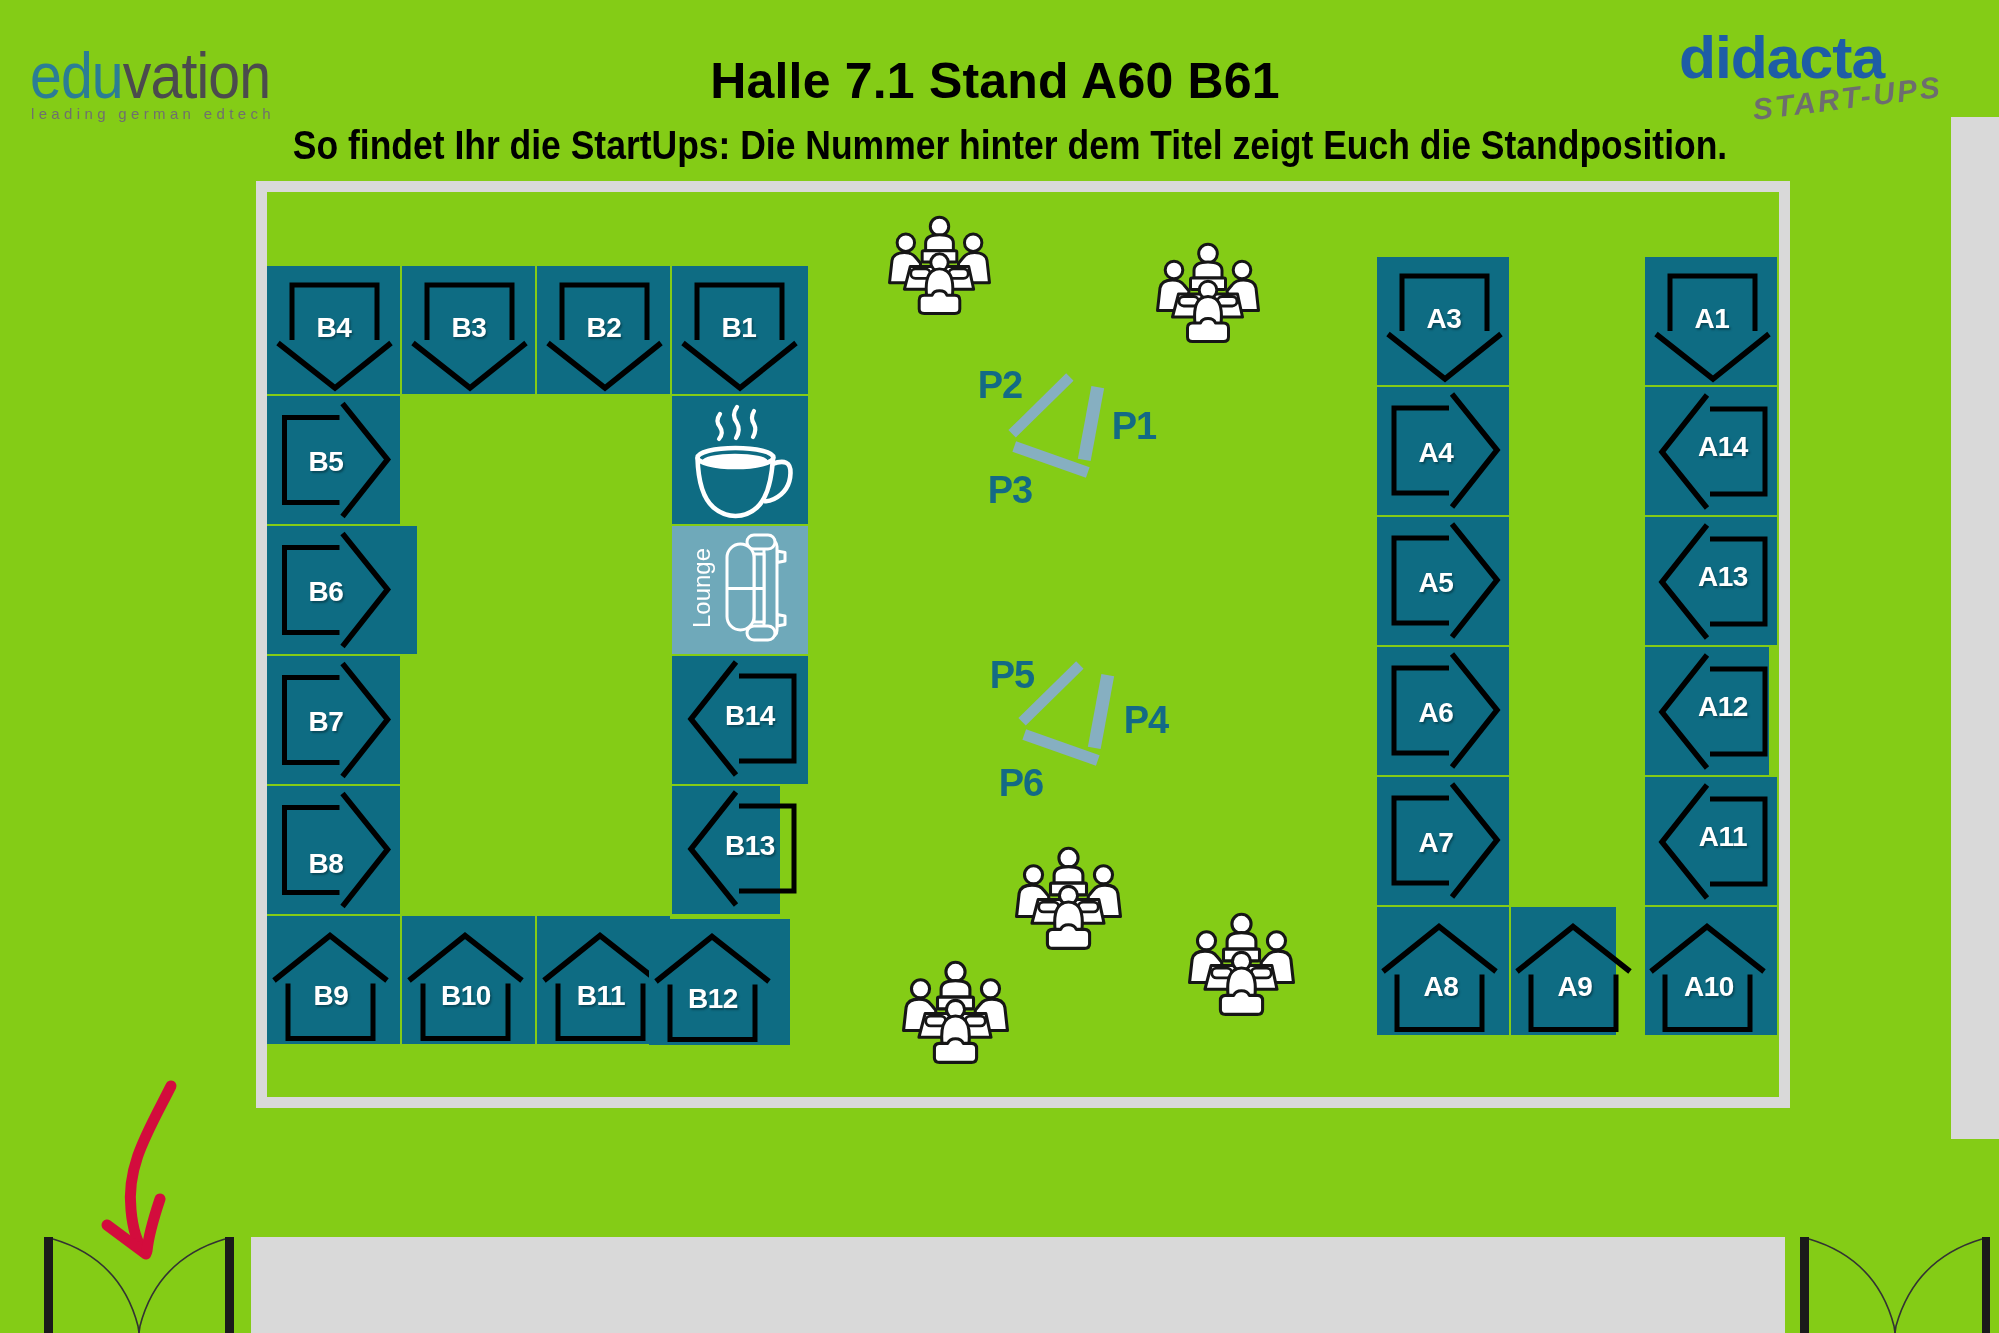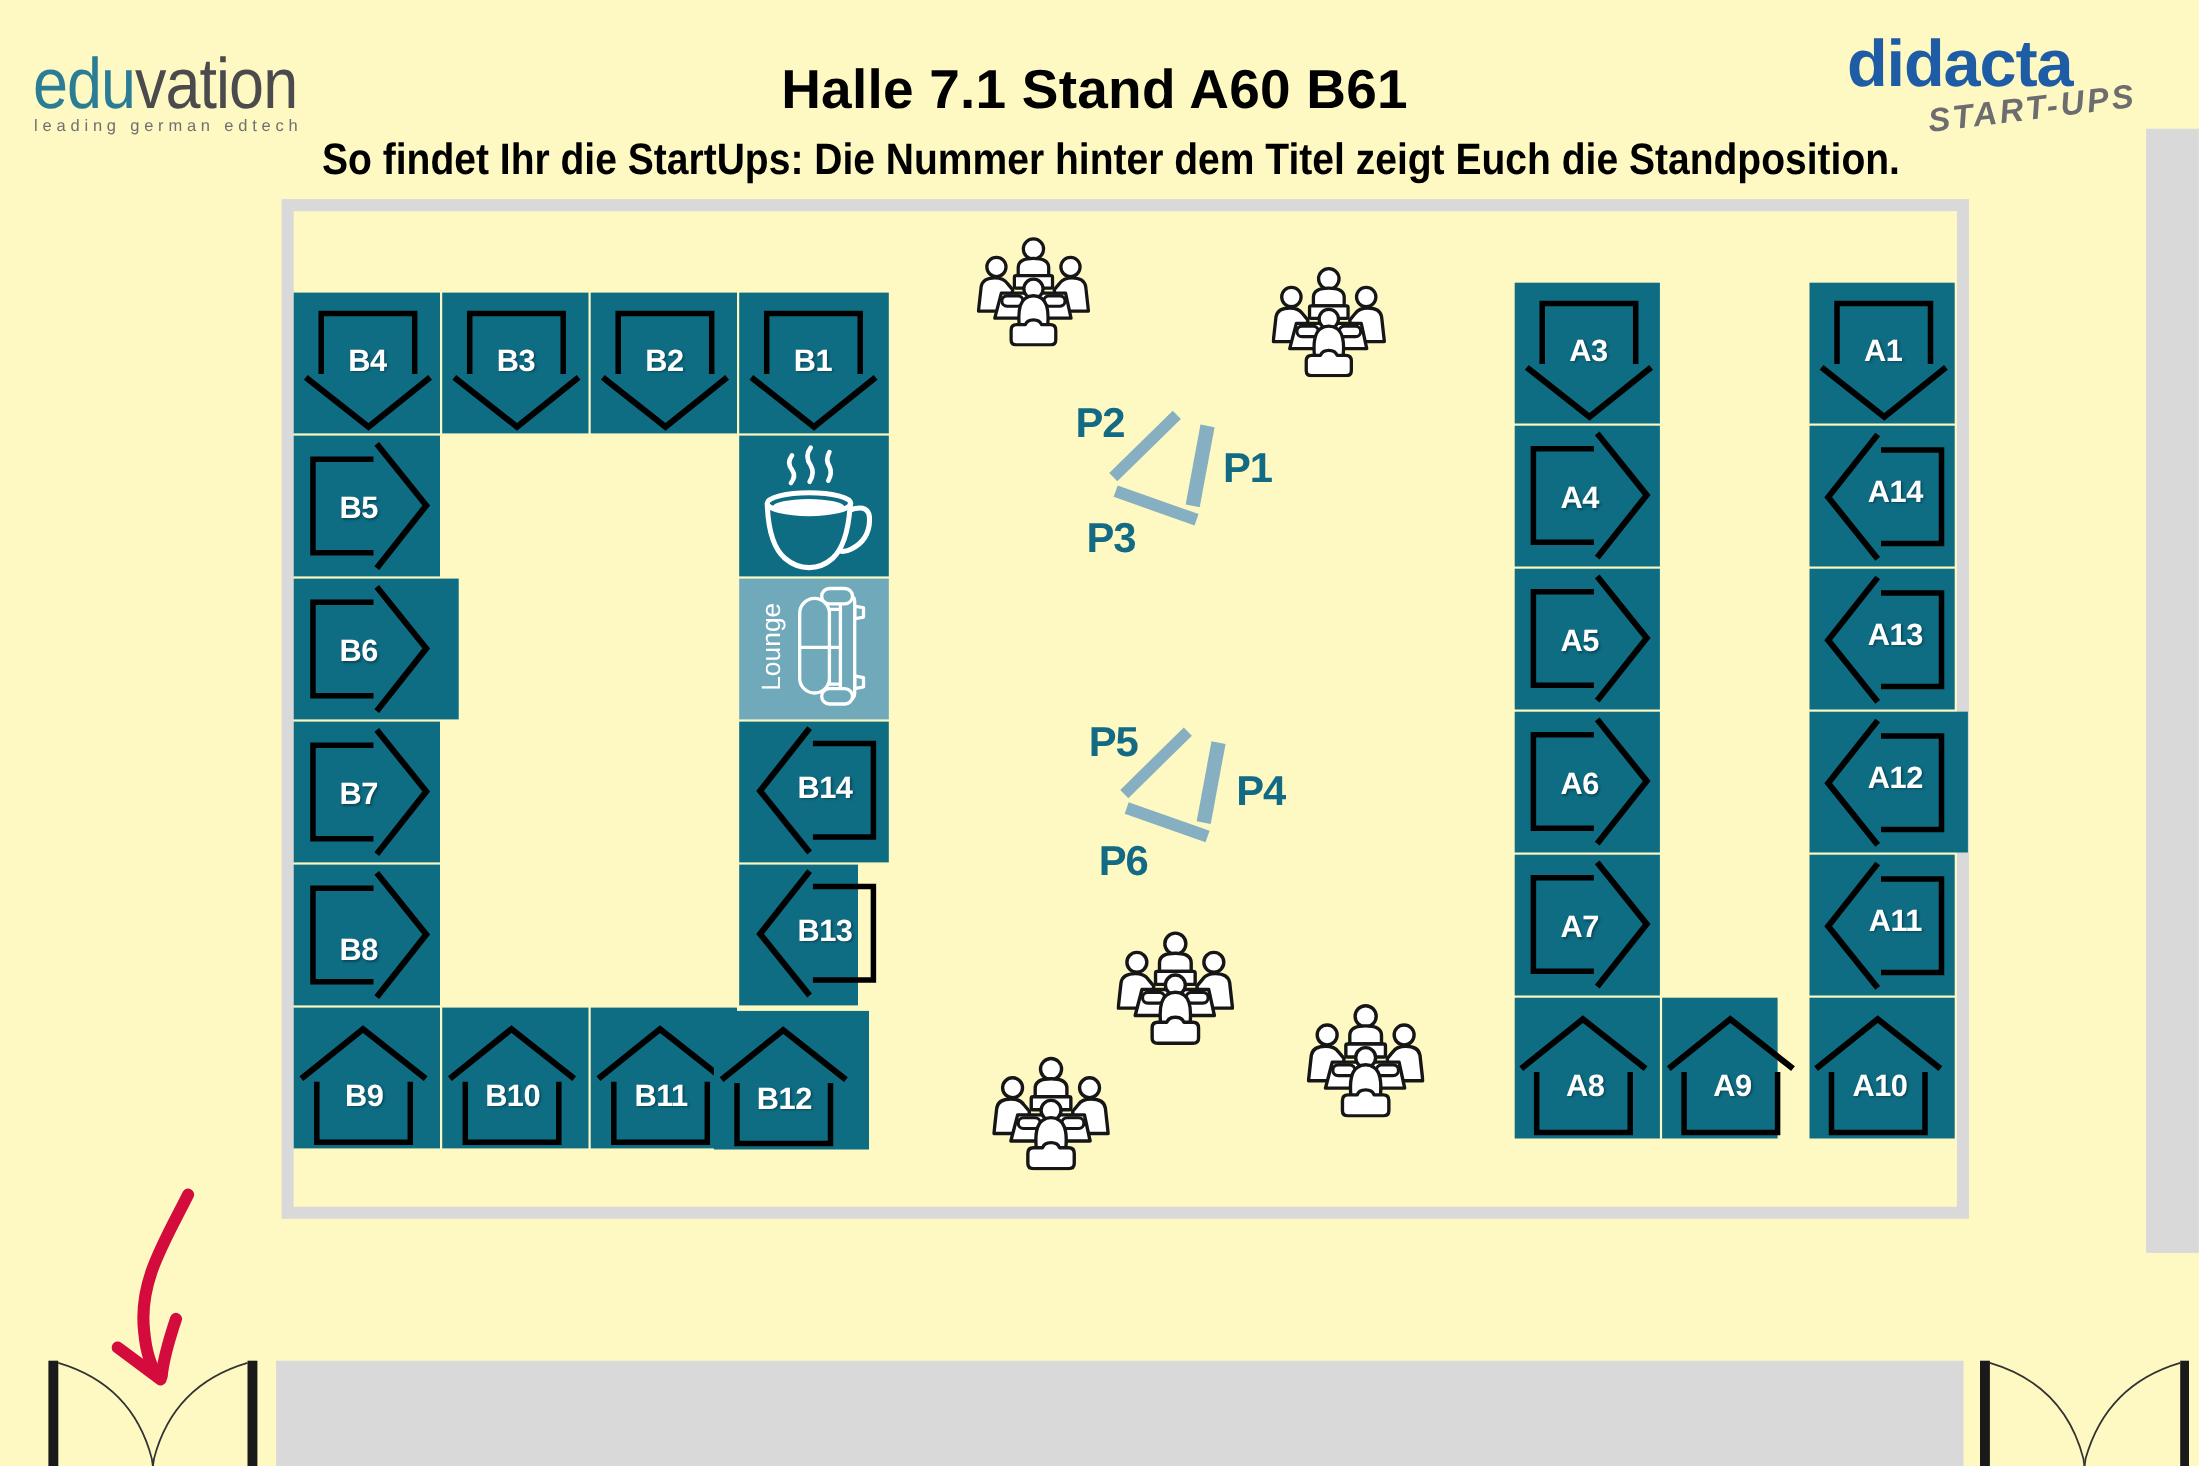--- a/index.html
+++ b/index.html
@@ -1,15 +1,15 @@
 <!DOCTYPE html>
 <html><head><meta charset="utf-8">
 <style>
 html,body{margin:0;padding:0}
-.page{position:relative;width:1999px;height:1333px;background:#fef9c3;overflow:hidden;
+.page{position:relative;width:1999px;height:1333px;background:#84cc16;overflow:hidden;
   font-family:"Liberation Sans",sans-serif}
 .cell{position:absolute;background:#0e6c83}
 .lbl{position:absolute;color:#fff;font-weight:bold;font-size:28px;line-height:1;
   transform:translate(-50%,-50%);white-space:nowrap;letter-spacing:-0.5px;text-shadow:1.5px 1.5px 2px rgba(0,30,40,0.45)}
 .plbl{position:absolute;color:#136a85;font-weight:bold;font-size:38px;line-height:1;
   transform:translate(-50%,-50%);letter-spacing:-1px}
 </style></head><body>
 <div class="page">
 
 <svg style="position:absolute;left:0;top:0" width="330" height="140" viewBox="0 0 330 140">
@@ -278,21 +278,21 @@
 <div class="cell" style="left:1645px;top:517px;width:132px;height:128px">
       <svg width="132" height="128" viewBox="0 0 132 128" style="position:absolute;left:0;top:0">
         <g transform="translate(9 -1) rotate(90 66.0 64.0)">
           <path d="M25 74 V19 H110 V74" fill="none" stroke="#000" stroke-width="5"></path>
           <path d="M11 77 L68 122 L124 77" fill="none" stroke="#000" stroke-width="5.5"></path>
         </g>
       </svg>
       <div class="lbl" style="left:78px;top:60px">A13</div>
     </div>
 
-<div class="cell" style="left:1645px;top:647px;width:144px;height:128px">
+<div class="cell" style="left:1645px;top:647px;width:124px;height:128px">
       <svg width="132" height="128" viewBox="0 0 132 128" style="position:absolute;left:0;top:0">
         <g transform="translate(9 -1) rotate(90 66.0 64.0)">
           <path d="M25 74 V19 H110 V74" fill="none" stroke="#000" stroke-width="5"></path>
           <path d="M11 77 L68 122 L124 77" fill="none" stroke="#000" stroke-width="5.5"></path>
         </g>
       </svg>
       <div class="lbl" style="left:78px;top:60px">A12</div>
     </div>
 
 <div class="cell" style="left:1645px;top:777px;width:132px;height:128px">

